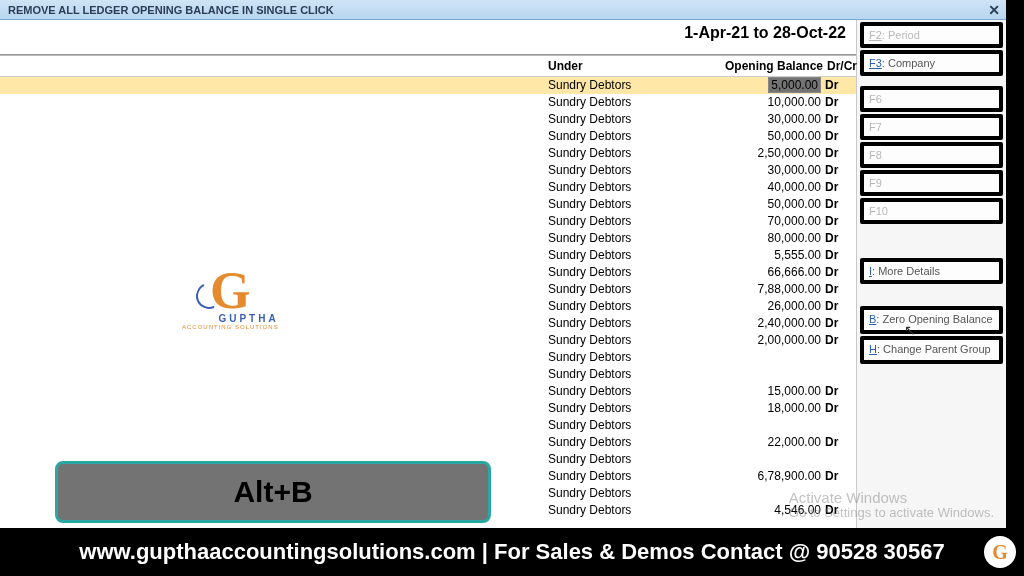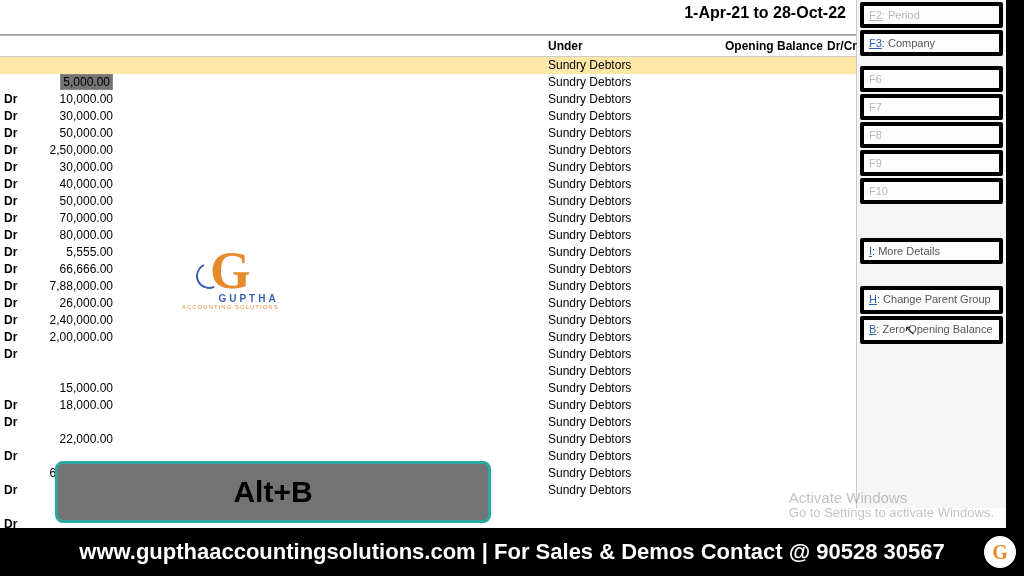--- a/index.html
+++ b/index.html
@@ -9,21 +9,21 @@
   .close-x { position: absolute; right: 6px; top: 2px; font-size: 14px; font-weight: bold; color: #2b3d55; cursor: pointer; }
   .body { display: flex; height: 508px; }
   .main { flex: 1; display: flex; flex-direction: column; position: relative; }
   .period { text-align: right; font-size: 16px; font-weight: bold; padding: 4px 10px 2px 0; }
   .hdrline { border-top: 1px solid #999; border-bottom: 1px solid #bbb; height: 2px; margin-top: 10px; }
   .colhdr { display: flex; font-size: 12px; font-weight: bold; padding: 3px 0; border-bottom: 1px solid #ccc;}
   .colhdr .c-under { width: 160px; margin-left: 548px; }
   .colhdr .c-bal { width: 115px; text-align: right; }
   .colhdr .c-drcr { width: 32px; padding-left: 4px; }
   .rows { font-size: 12px; }
-  .row { display: flex; height: 17px; line-height: 17px; flex-direction: column; }
+  .row { display: flex; height: 17px; line-height: 17px; }
   .row.sel { background: #ffe7a8; }
   .c-under { width: 160px; margin-left: 548px; }
   .c-bal { width: 113px; text-align: right; }
   .cell-edit { display:inline-block; border:1px solid #888; background:#737373; padding:0 2px; height:16px; line-height:14px; }
   .c-drcr { width: 30px; padding-left: 4px; font-weight: bold; }
   .logo { position: absolute; left: 182px; top: 245px; text-align: center; pointer-events: none; }
   .logo-g { font-size: 52px; font-weight: bold; color: #e68a2e; line-height: 1; font-family: Georgia, serif; position: relative; }
   .logo-g::after { content:""; position:absolute; left:14px; top:18px; width:22px; height:22px; border:2px solid #3a5fb5; border-radius:50%; border-top-color:transparent; border-right-color:transparent; transform:rotate(20deg);}
   .logo-t { color:#3a5fb5; font-size:10px; font-weight:bold; letter-spacing:3px; margin-top:-4px;text-align:right; }
   .logo-s { color:#e68a2e; font-size:6px; letter-spacing:1px; }
@@ -39,20 +39,24 @@
   .footer-logo { position:absolute; right:8px; width:32px; height:32px; border-radius:50%; background:#fff; color:#e68a2e; font-weight:bold; font-family:Georgia,serif; display:flex; align-items:center; justify-content:center; font-size:20px; }
   .watermark { position:absolute; right:30px; bottom:56px; color:rgba(120,120,120,.45); font-size:13px; text-align:left; line-height:15px; pointer-events:none; }
   .watermark .wm1 { font-size:15px; }
   .rblack { position:absolute; right:0; top:0; width:18px; height:528px; background:#000; }
   .cursor { position:absolute; left:904px; top:322px; font-size:14px; color:#333; }
 </style>
 </head>
 <body>
 
 <div class="screen">
+  <div class="titlebar">
+    <span>REMOVE ALL LEDGER OPENING BALANCE IN SINGLE CLICK</span>
+    <span class="close-x">✕</span>
+  </div>
 
   <div class="body">
     <div class="main">
       <div class="period">1-Apr-21 to 28-Oct-22</div>
       <div class="hdrline"></div>
       <div class="colhdr">
         <div class="c-under">Under</div>
         <div class="c-bal">Opening Balance</div>
         <div class="c-drcr">Dr/Cr</div>
       </div>
@@ -201,22 +205,22 @@
       <div class="sbtn"><span class="k">F3</span>: <span>Company</span></div>
       <div style="height:6px"></div>
       <div class="sbtn dim">F6</div>
       <div class="sbtn dim">F7</div>
       <div class="sbtn dim">F8</div>
       <div class="sbtn dim">F9</div>
       <div class="sbtn dim">F10</div>
       <div class="gap"></div>
       <div class="sbtn"><span class="k">I</span><span>: More Details</span></div>
       <div style="height:18px"></div>
+      <div class="sbtn tall"><span class="k">B</span><span>: Zero Opening Balance</span></div>
       <div class="sbtn tall"><span class="k">H</span><span>: Change Parent Group</span></div>
-      <div class="sbtn tall"><span class="k">B</span><span>: Zero Opening Balance</span></div>
     </div>
   </div>
 
   <div class="hint">Alt+B</div>
   <div class="cursor">↖</div>
 </div>
 
 <div class="watermark">
   <div class="wm1">Activate Windows</div>
   <div>Go to Settings to activate Windows.</div>

